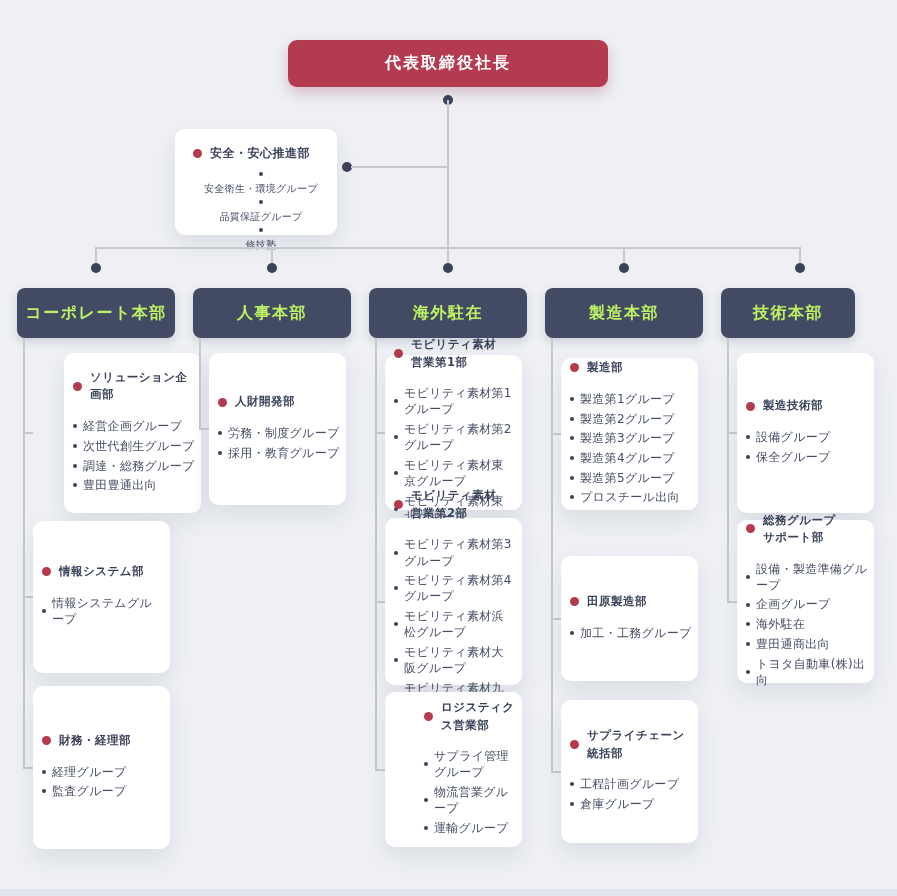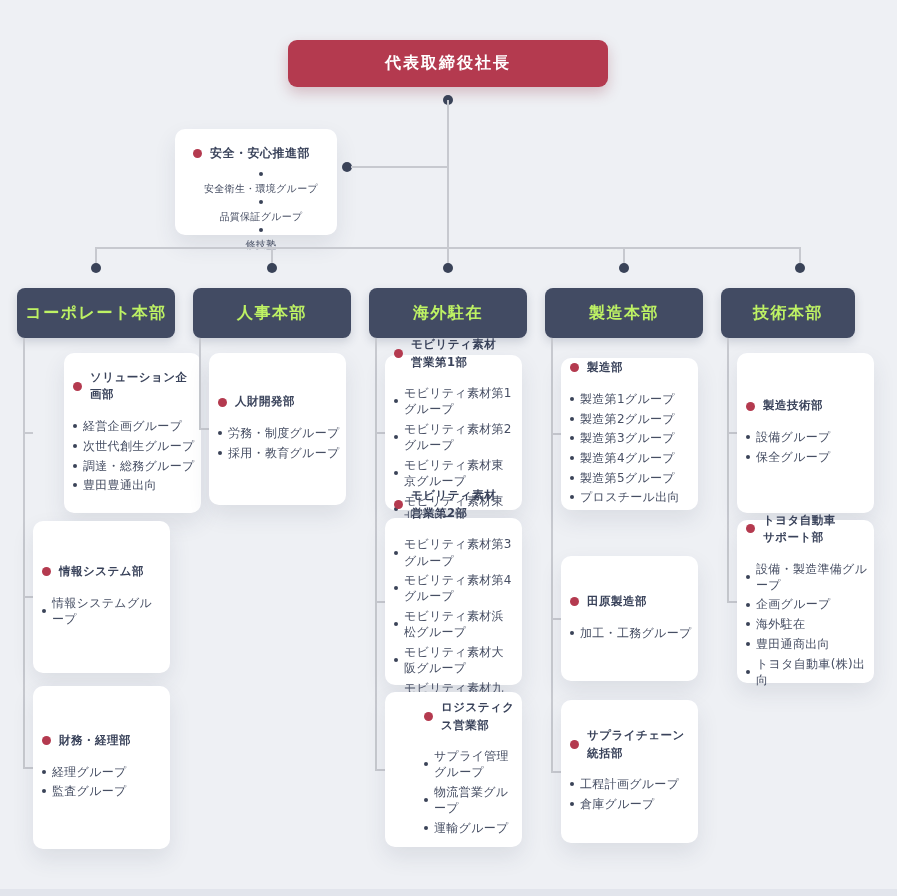--- a/index.html
+++ b/index.html
@@ -338,21 +338,21 @@
           <li class="group-item">
             <span class="dot-navy"></span>
             <span class="group-text">保全グループ</span>
           </li>
         </ul>
       </div>
       <div class="cline" style="left: 727px; top: 600.5px; width: 10px; height: 2px;"></div>
       <div class="card" style="left: 737px; top: 520px; width: 137px; height: 163px;">
         <div class="dept-title">
           <span class="dot-red"></span>
-          <span class="dept-title-text">トヨタ自動車
+          <span class="dept-title-text">総務グループ
 サポート部</span>
         </div>
         <ul class="groups">
           <li class="group-item">
             <span class="dot-navy"></span>
             <span class="group-text">設備・製造準備グループ</span>
           </li>
           <li class="group-item">
             <span class="dot-navy"></span>
             <span class="group-text">企画グループ</span>

